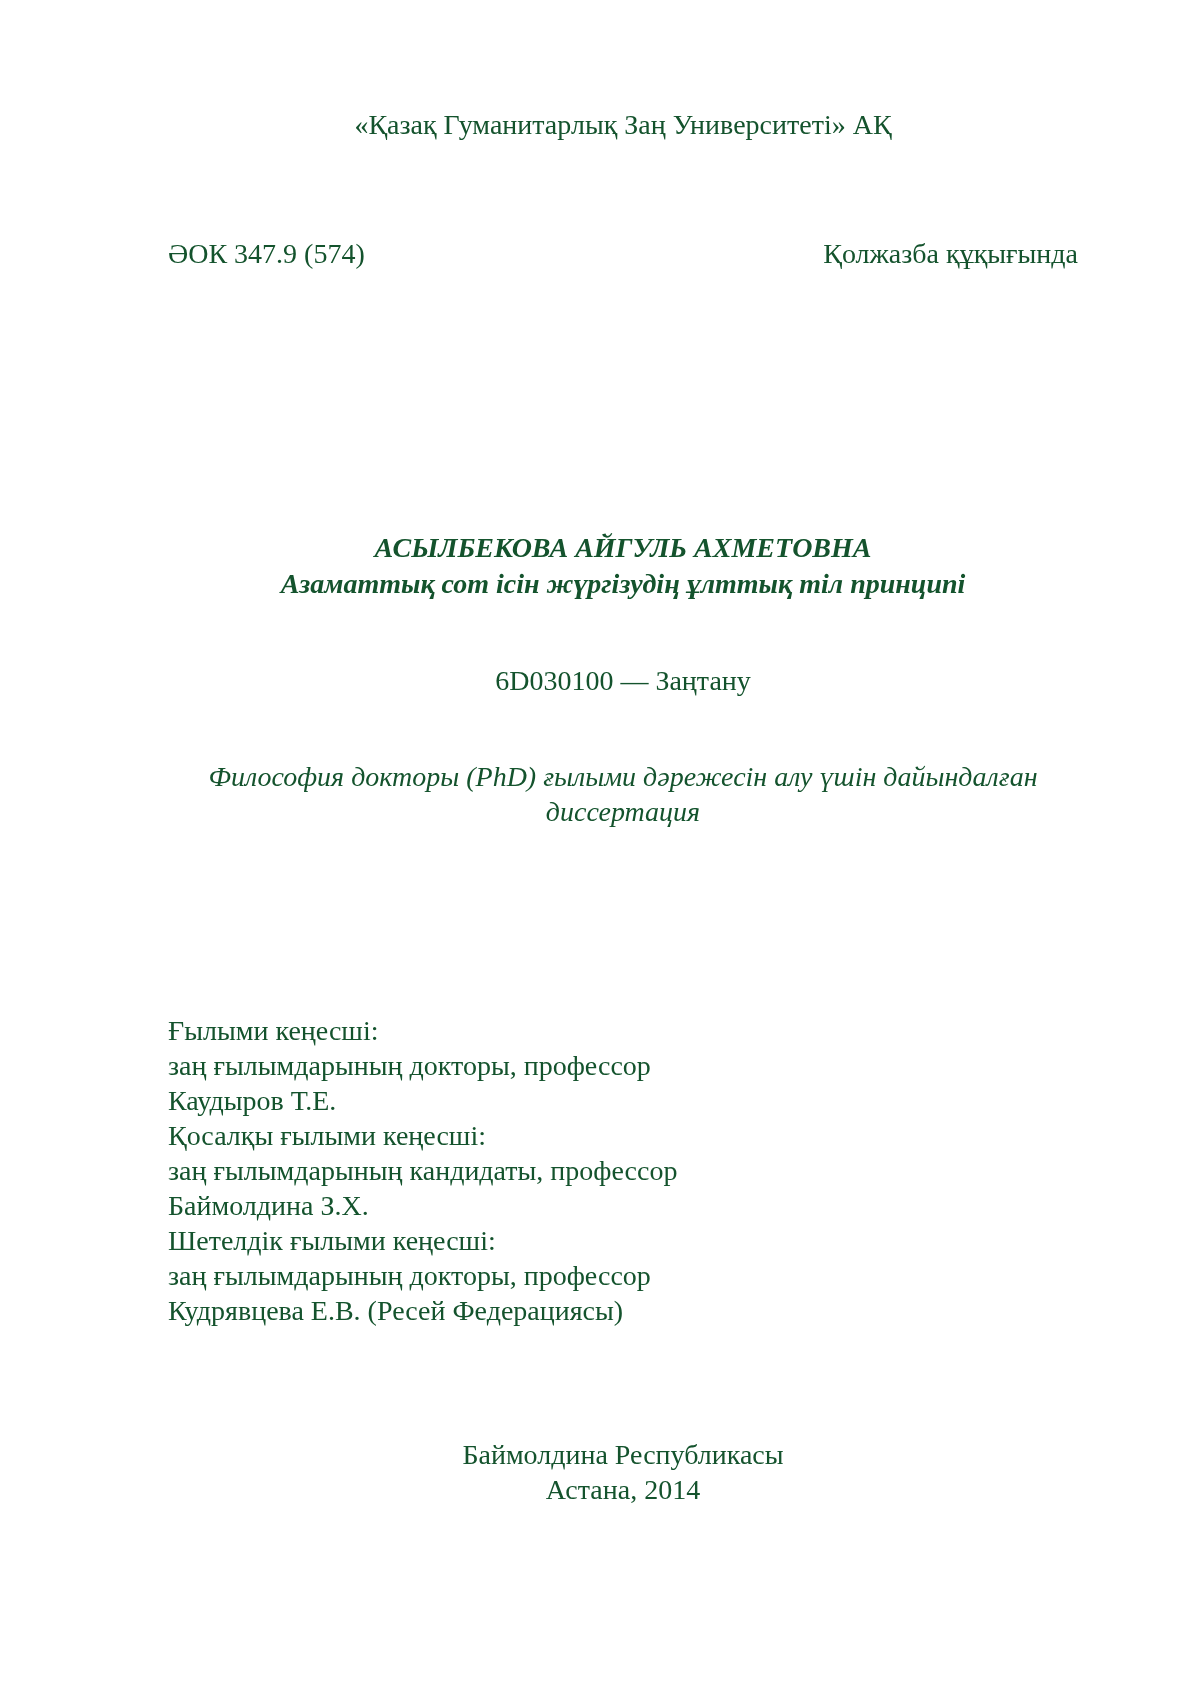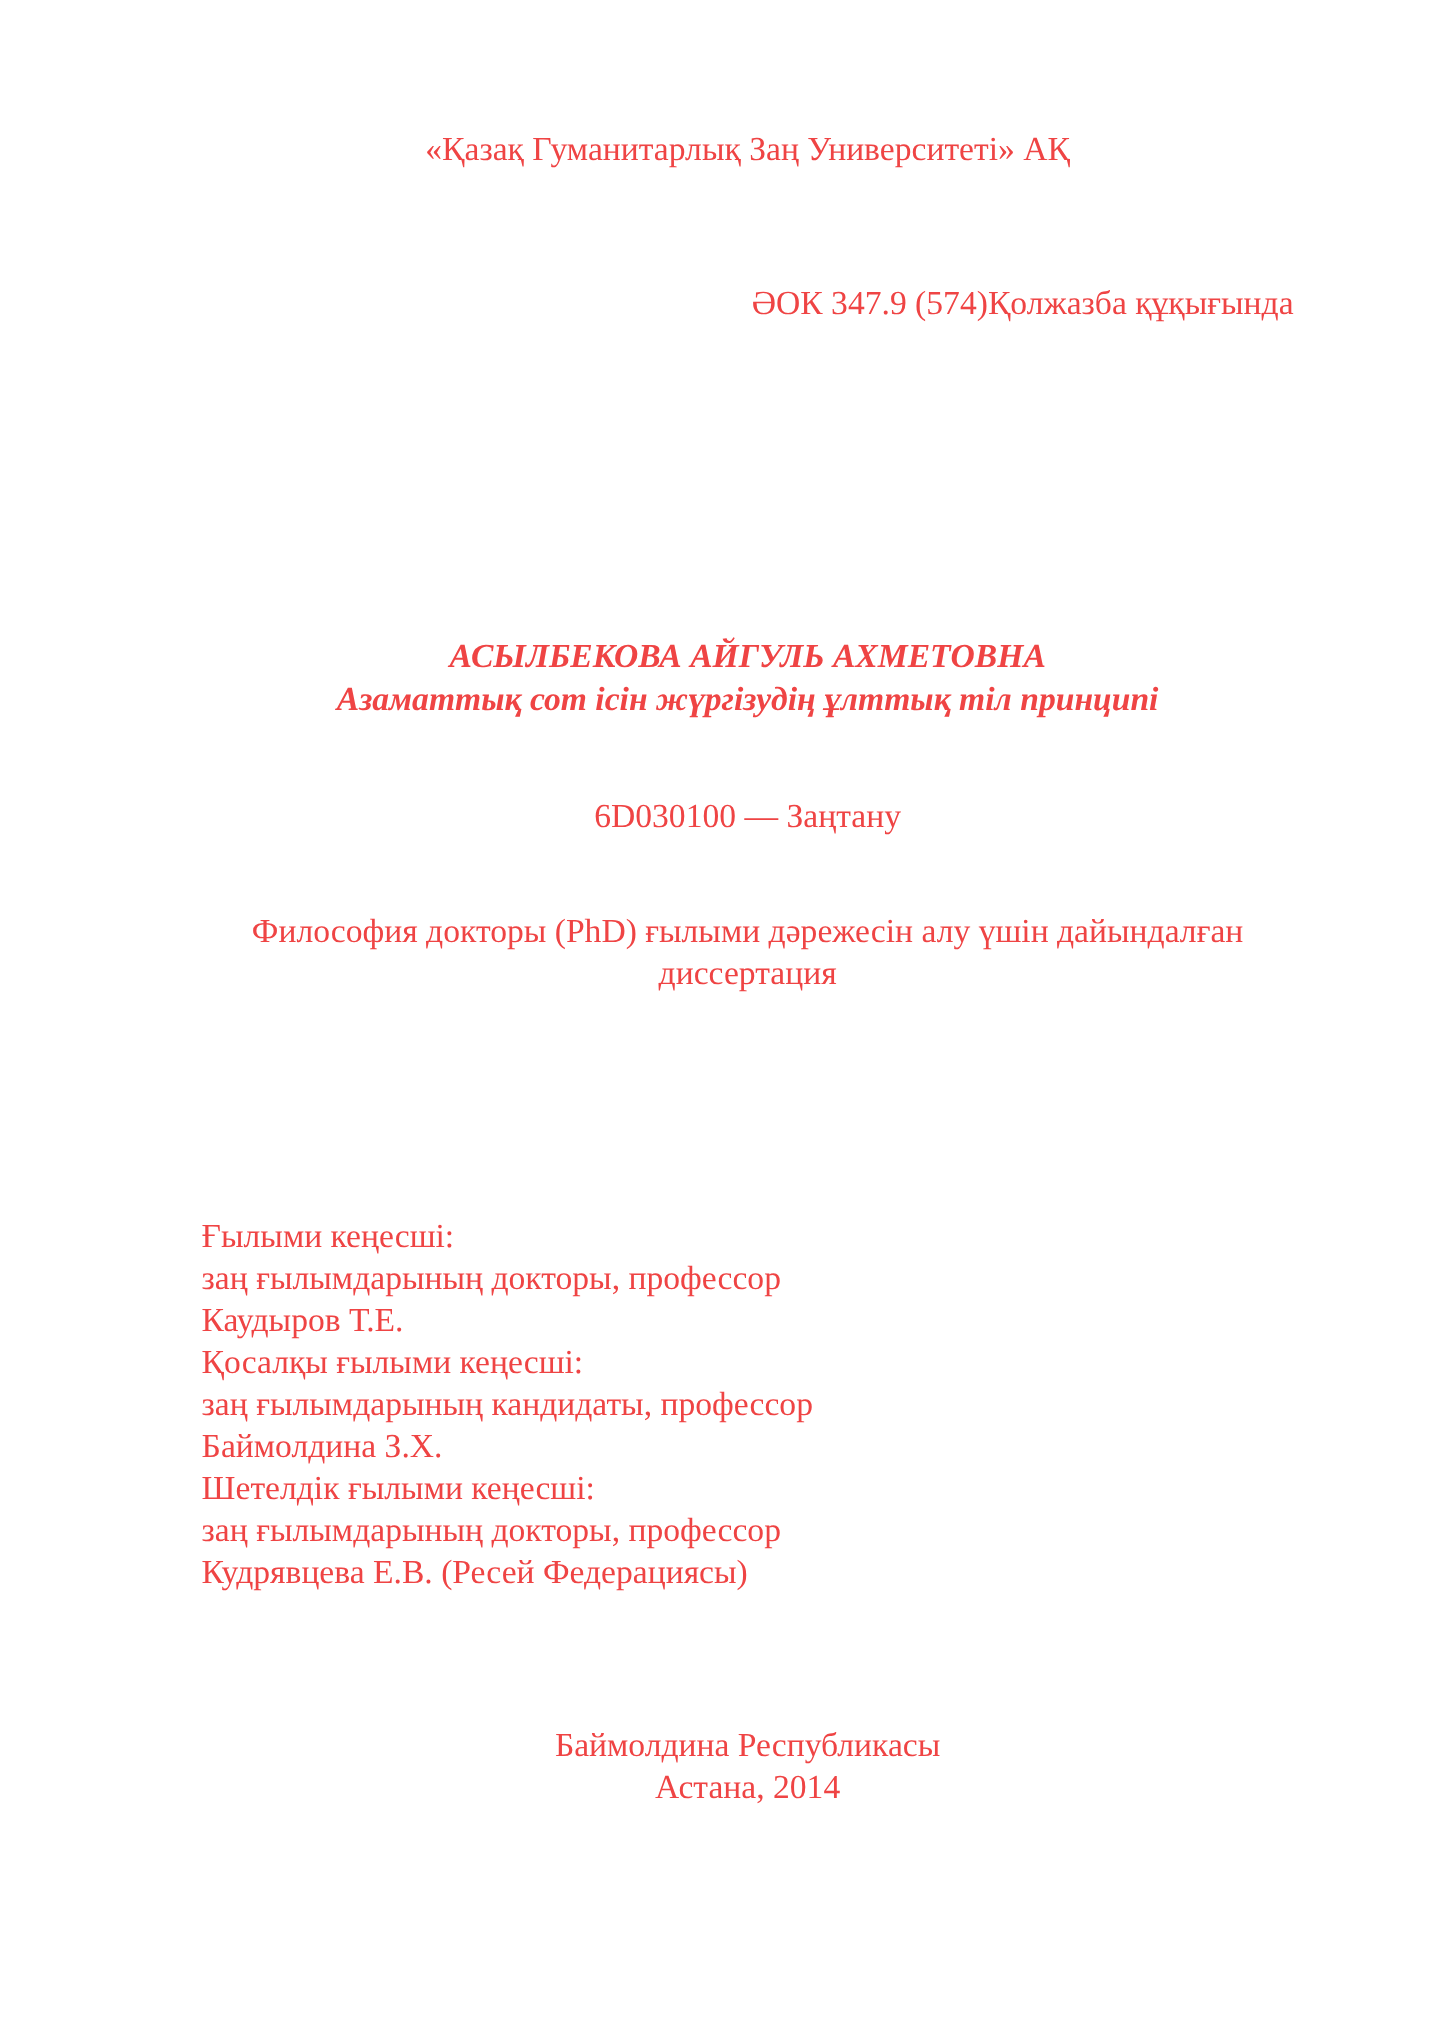--- a/index.html
+++ b/index.html
@@ -7,50 +7,50 @@
     padding: 0;
     background: #ffffff;
   }
   .page {
     position: relative;
     width: 1191px;
     height: 1684px;
     background: #ffffff;
     font-family: "Liberation Serif", "DejaVu Serif", serif;
     font-size: 28px;
-    color: #ef4444;
+    color: #14532d;
     overflow: hidden;
   }
   
   .block {
     position: absolute;
     left: 168px;
     right: 113px;
     line-height: 35px;
   }
   .center { text-align: center; }
   .right  { text-align: left; }
   .udc-row {
     position: absolute;
     left: 168px;
     right: 113px;
     top: 236px;
     display: flex;
-    justify-content: flex-end;
+    justify-content: space-between;
     line-height: 35px;
   }
   .title-block {
     top: 530px;
     font-weight: bold;
     line-height: 36px;
     font-style: italic;
   }
   .university-block { top: 107px; }
   .specialty-block  { top: 663px; }
-  .degree-block     { top: 759px; }
+  .degree-block     { top: 759px; font-style: italic; }
   .advisors-block   { top: 1013px; }
   .footer-block     { top: 1437px; }
 </style>
 </head>
 <body>
 
 <div class="page">
 
   <div class="block center university-block">«Қазақ Гуманитарлық Заң Университеті» АҚ</div>
 

